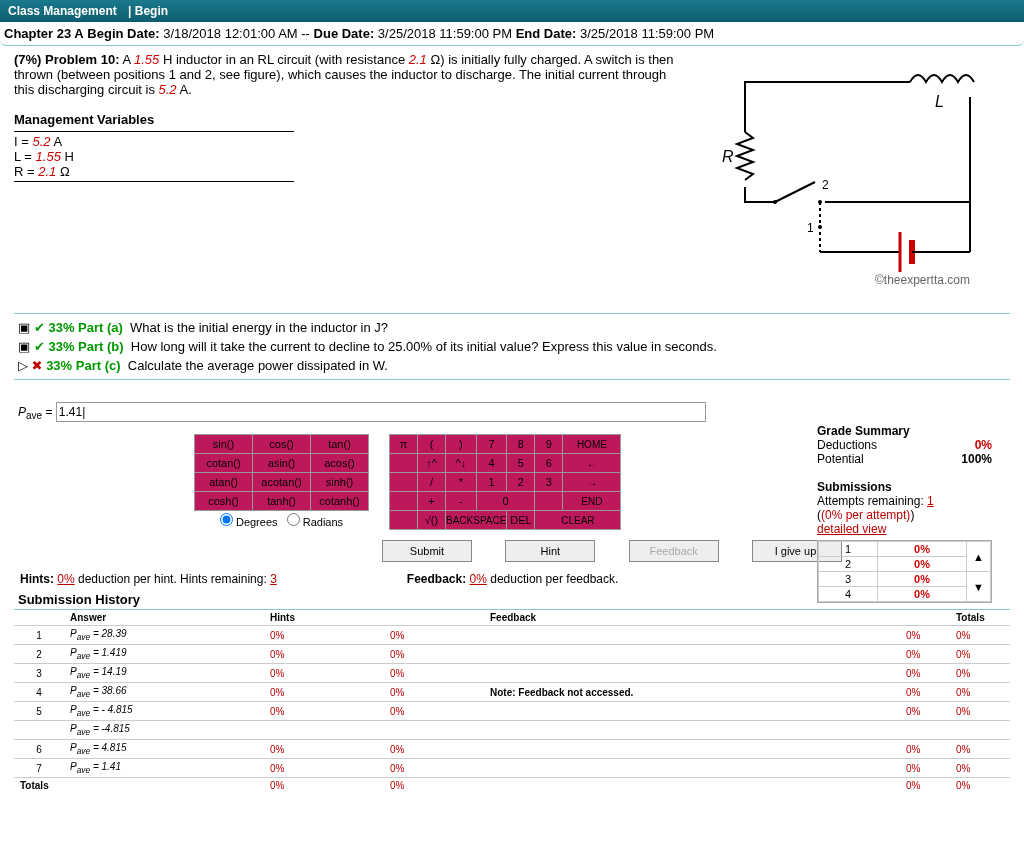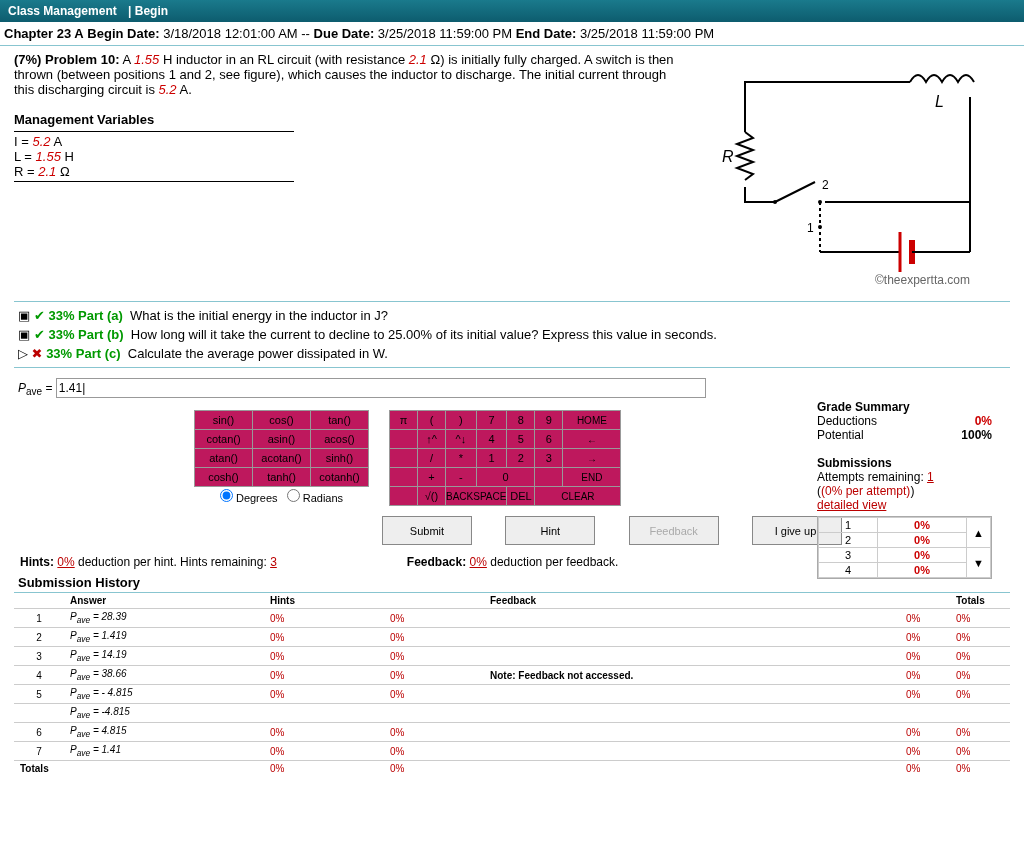--- a/index.html
+++ b/index.html
@@ -1,26 +1,26 @@
 <!DOCTYPE html>
 <html><head>
 <meta charset="utf-8">
 <style>
 * { margin: 0; padding: 0; box-sizing: border-box; font-family: Arial, sans-serif; }
 body { background: #fff; font-size: 12px; }
 .header-bar { background: linear-gradient(#1a7a8c, #0d5c6e); color: #fff; padding: 4px 8px; font-size: 12px; font-weight: bold; }
 .header-bar span { margin-right: 8px; }
-.chapter-row { background: #fff; padding: 4px 4px; border-bottom: 1px solid #88c5d0; font-size: 13px; }
+.chapter-row { background: #fff; padding: 4px 4px; border-bottom: 1px solid #88c5d0; font-size: 13px; border-radius: 6px; }
 .chapter-row b { color: #000; }
 .problem-box { padding: 6px 14px; }
 .problem-head { display: flex; }
 .problem-text { flex: 1; font-size: 13px; padding-right: 10px; }
 .problem-text .red { color: #c00; font-style: italic; }
 .circuit { flex: 0 0 310px; position: relative; }
-.parts-box { border-top: 1px solid #88c5d0; border-bottom: 1px solid #88c5d0; margin: 6px 0; padding: 4px 0; font-size: 13px; }
+.parts-box { border-top: 1px solid #88c5d0; border-bottom: 1px solid #88c5d0; margin: 18px 0; padding: 4px 0; font-size: 13px; }
 .part-row { padding: 2px 4px; }
 .green { color: #090; font-weight: bold; }
 .answer-row { padding: 4px 4px; }
 .answer-input { width: 650px; height: 20px; font-size: 12px; border: 1px solid #999; padding: 1px 2px; }
 .keypad-area { display: flex; padding: 8px 100px 6px 180px; gap: 20px; align-items: flex-start; position: relative; }
 .func-tbl, .num-tbl { border-collapse: collapse; }
 .func-tbl td, .num-tbl td { border: 1px solid #999; background: #be185d; text-align: center; font-size: 11px; height: 19px; width: 58px; cursor: pointer; }
 .num-tbl td { width: 28px; }
 .num-tbl td.wide { width: 58px; font-size:10px;}
 .radio-row td { background: #fff; border: none; }
@@ -28,21 +28,21 @@
 .grade-box b { display: block; }
 .grade-box .pct { color: #c00; font-weight: bold; float: right; }
 .grade-box .pct2 { color: #000; font-weight: bold; float: right; }
 .grade-box .link { color: #b00; text-decoration: underline; }
 .sub-grid { margin-top:4px; border: 1px solid #aaa; }
 .sub-grid table{ border-collapse: collapse;width:100%;}
 .sub-grid td{border:1px solid #ccc;text-align:center;padding:1px 6px;font-size:11px;}
 .sub-grid .r{color:#c00;font-weight:bold;}
 .arrow-col{width:16px;}
 .action-row { text-align: center; padding: 4px 0 8px 200px; }
-.action-row button { width: 90px; height: 29px; margin: 0 15px; font-size: 11px; border:1px solid #888; background:#eee; cursor:pointer;}
+.action-row button { width: 90px; height: 22px; margin: 0 15px; font-size: 11px; border:1px solid #888; background:#eee; cursor:pointer;}
 .action-row button.dis{color:#aaa;}
 .hints-row { padding: 2px 6px; font-size: 12px; }
 .hints-row .u { text-decoration: underline; color: #b00; }
 .hist-box { margin-top: 2px; }
 .hist-box h3 { font-size: 13px; padding: 2px 4px; border-bottom: 1px solid #88c5d0;}
 .hist-tbl { width: 100%; border-collapse: collapse; font-size: 10px; }
 .hist-tbl th { text-align: left; font-weight: bold; padding: 2px 6px; }
 .hist-tbl td { padding: 2px 6px; border-top: 1px solid #ccc; }
 .hist-tbl .c { text-align: center; }
 .hist-tbl .r{color:#b00;}

